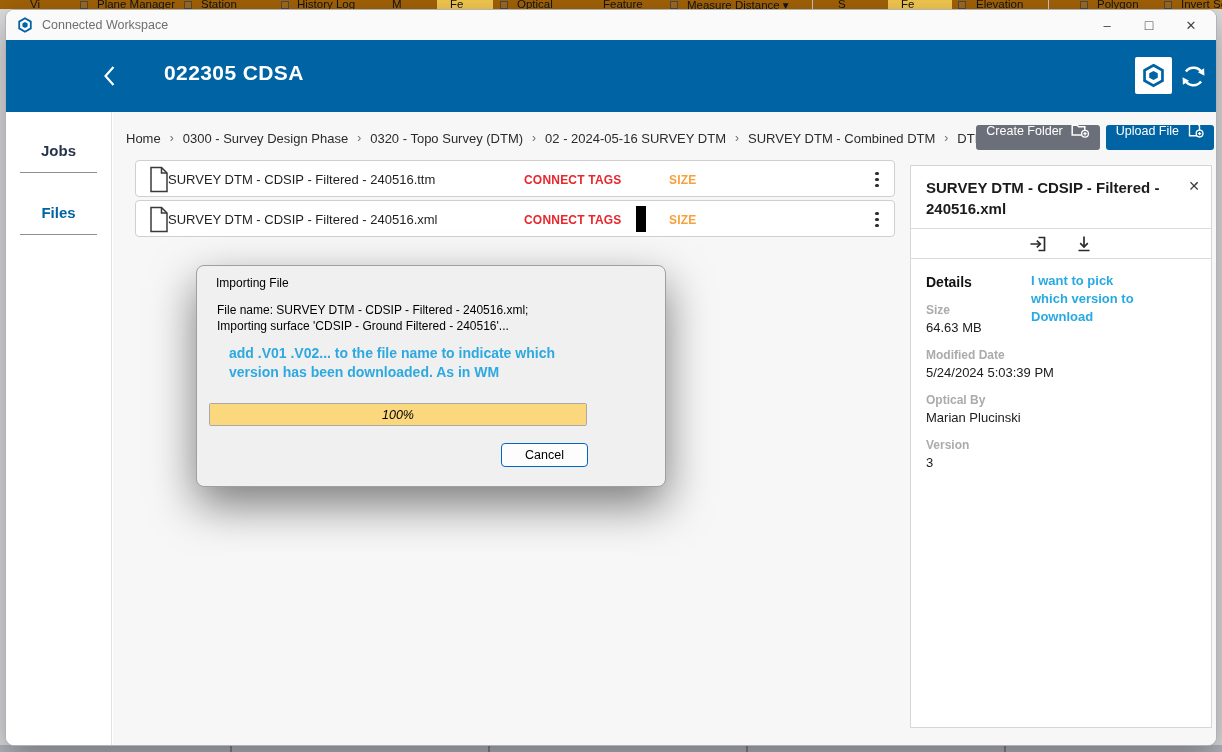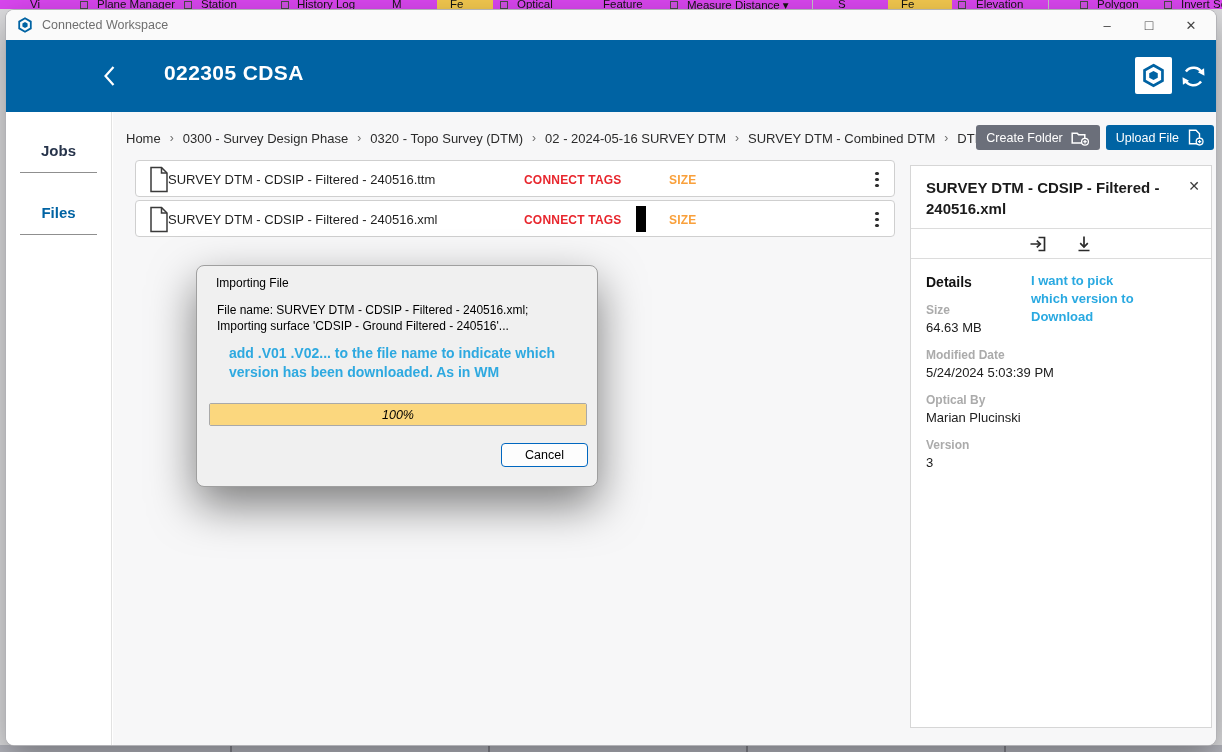--- a/index.html
+++ b/index.html
@@ -6,21 +6,21 @@
   html,body { width:1222px; height:752px; }
   body {
     position: relative;
     font-family: "Liberation Sans", sans-serif;
     background: #DCDCDE;
     overflow: hidden;
   }
 
   
   .bg-toolbar { position:absolute; top:0; left:0; width:1222px; height:10px;
-    background:#d946ef; border-bottom:1px solid #DADADA; overflow:hidden; z-index:1; }
+    background:#a16207; border-bottom:1px solid #DADADA; overflow:hidden; z-index:1; }
   .bt { position:absolute; top:-2px; font-size:11.5px; color:#141414; white-space:nowrap; }
   .bticon { position:absolute; top:1px; width:8px; height:8px; border:1.5px solid #4A4A4A; background:#9a9a9a22; }
   .bt-hl { position:absolute; top:0; height:10px; background:#F3C84F; }
   .btsep { position:absolute; top:0; width:1px; height:10px; background:#C4C4C4; }
 
   
   .bottom-strip { position:absolute; left:0; bottom:0; width:1222px; height:7px; background:#B3B4BC; z-index:1; }
   .tick { position:absolute; top:0; width:2px; height:7px; background:#82838B; }
 
   
@@ -58,39 +58,39 @@
   
   .main { position:absolute; left:107px; top:102px; right:0; bottom:0; background:#F7F7F8; }
 
   .crumbs { position:absolute; left:120px; top:117px; height:22px; display:flex; align-items:center;
       font-size:13px; color:#2B2B2B; white-space:nowrap; }
   .crumb { cursor:pointer; }
   .crumb-sep { margin:0 9px; color:#6E6E6E; font-size:12px; }
 
   .topbtns { position:absolute; right:2px; top:115px; display:flex; gap:6px; }
   .btn { height:25px; border-radius:3px; color:#FFF; font-size:12.5px; display:flex;
-      align-items:center; gap:8px; padding:0 10px; cursor:pointer; border:none; }
+      align-items:flex-end; gap:8px; padding:12px 10px; cursor:pointer; border:none; }
   .btn.create { background:#6B6F7A; }
   .btn.upload { background:#0063A3; }
 
   
   .rows { position:absolute; left:129px; top:150px; width:760px; }
   .frow { position:relative; height:37px; background:#FFF; border:1px solid #CFCFCF;
       border-radius:4px; margin-bottom:3px; cursor:pointer; }
   .fdoc { position:absolute; left:13px; top:5px; }
   .fname { position:absolute; left:32px; top:11px; font-size:13px; color:#1E1E1E; }
   .ftags { position:absolute; left:388px; top:12px; font-size:12px; font-weight:700; color:#E8262D; letter-spacing:.2px; }
   .fsize { position:absolute; left:533px; top:12px; font-size:12px; font-weight:700; color:#F9A03B; letter-spacing:.2px; }
   .fbar  { position:absolute; left:500px; top:5px; width:10px; height:26px; background:#000; }
   .fkebab { position:absolute; right:8px; top:6px; width:18px; height:25px; display:flex; flex-direction:column;
       align-items:center; justify-content:center; gap:2.5px; cursor:pointer; }
   .fkebab i { width:3.5px; height:3.5px; border-radius:50%; background:#2E2E2E; }
 
   
-  .dialog { position:absolute; left:190px; top:255px; width:402px; height:222px; background:#F0F0F0;
+  .dialog { position:absolute; left:190px; top:255px; width:470px; height:222px; background:#F0F0F0;
       border:1px solid #9F9F9F; border-radius:8px; box-shadow:0 18px 45px rgba(0,0,0,.5); z-index:5; }
   .dlg-title { position:absolute; left:19px; top:10px; font-size:12px; color:#000; }
   .dlg-l1 { position:absolute; left:20px; top:37px; font-size:12px; color:#000; }
   .dlg-l2 { position:absolute; left:20px; top:53px; font-size:12px; color:#000; }
   .dlg-note { position:absolute; left:32px; top:78px; width:362px; font-size:14px; font-weight:700;
       color:#2EA9E0; line-height:19px; }
   .dlg-progress { position:absolute; left:12px; top:137px; width:378px; height:23px;
       border:1px solid #A9A9A9; background:#E9E9E9; border-radius:2px; overflow:hidden; }
   .dlg-progress-fill { height:100%; background:#FBD77E; }
   .dlg-progress-label { position:absolute; inset:0; display:flex; align-items:center;

